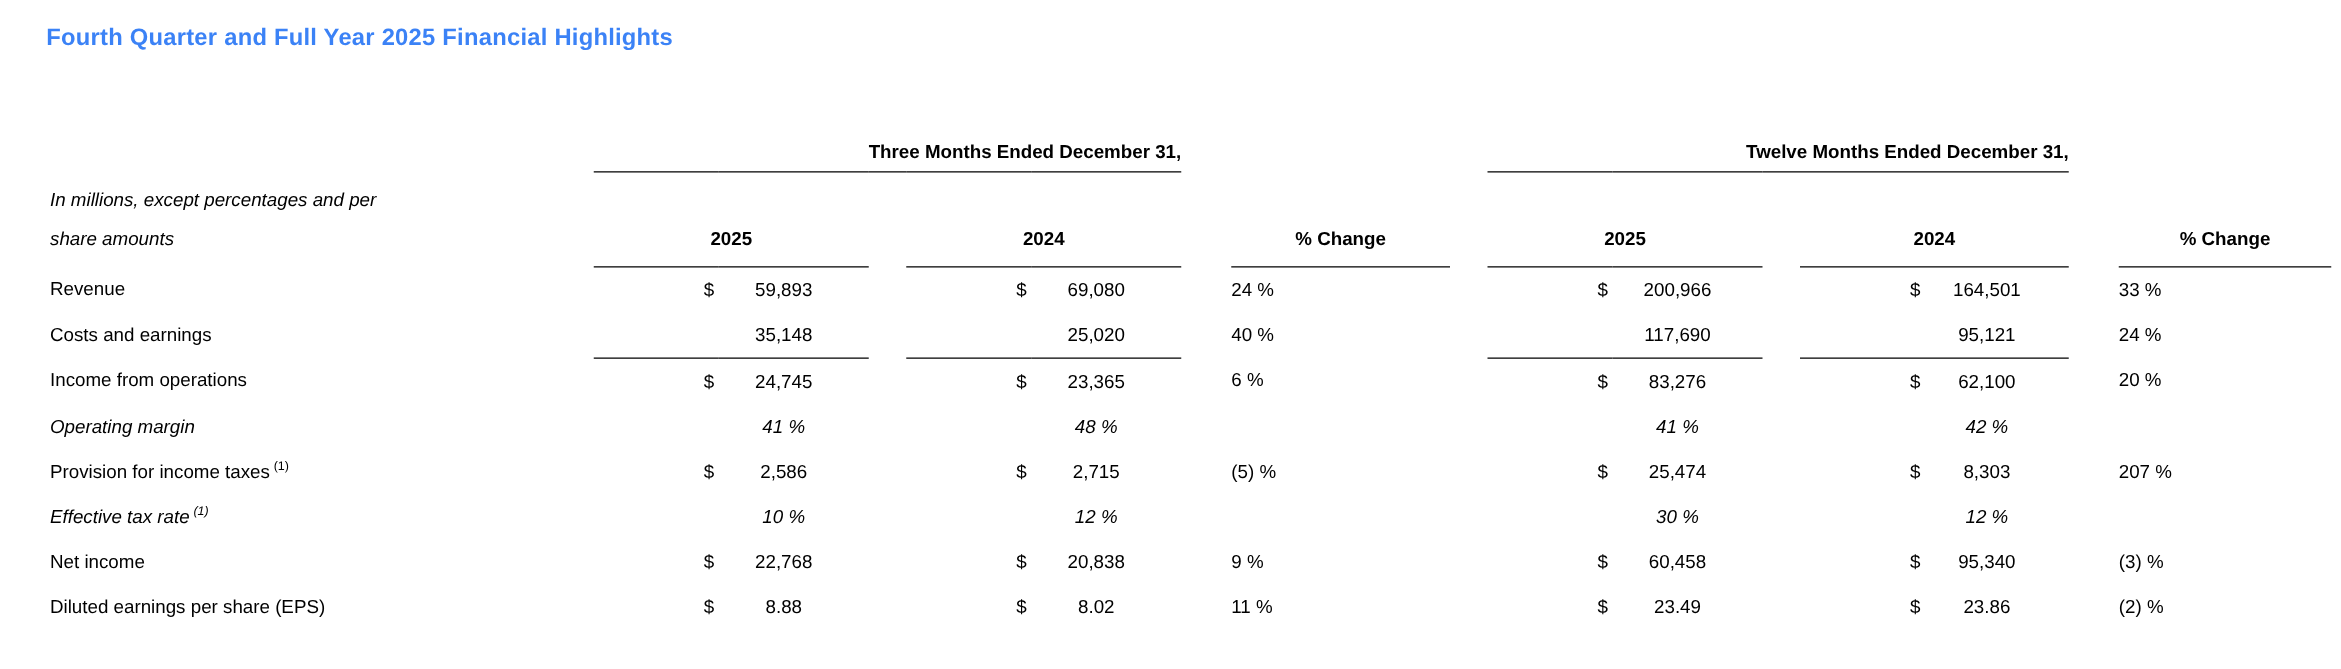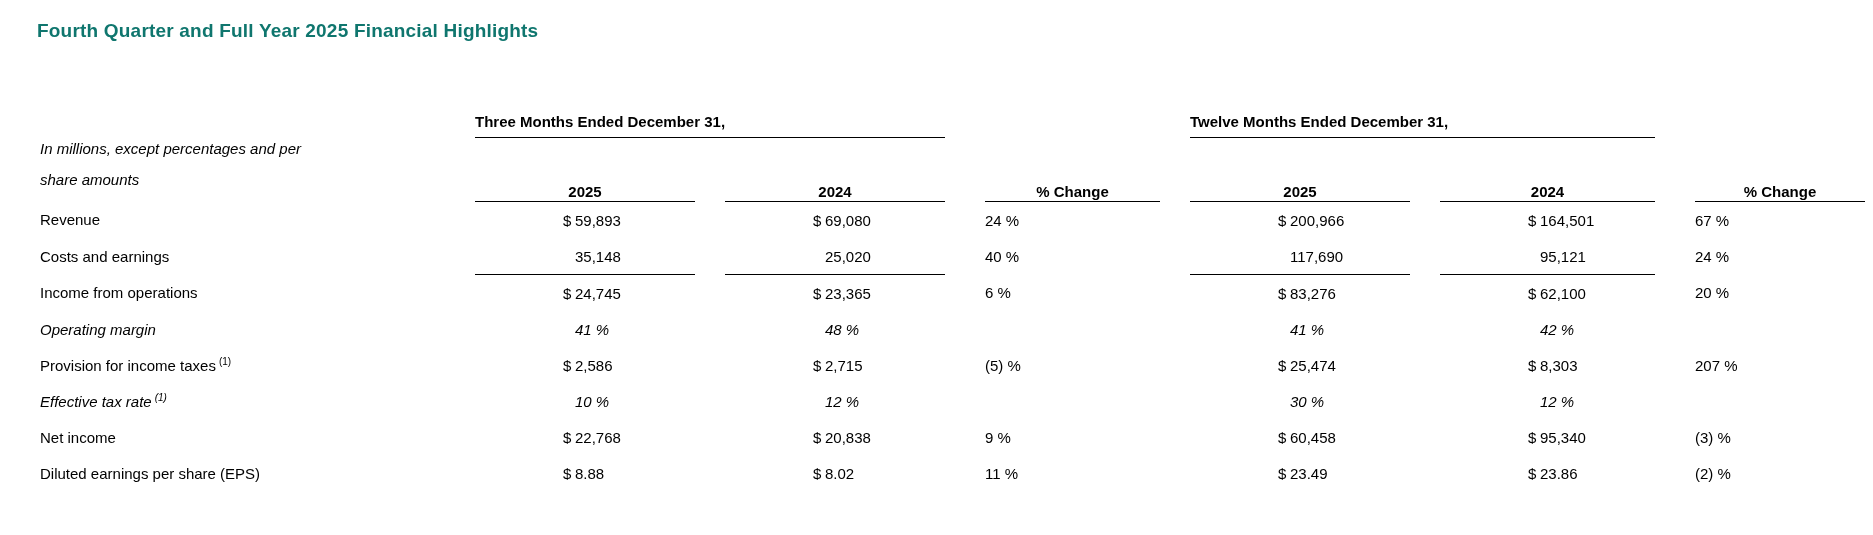--- a/index.html
+++ b/index.html
@@ -18,58 +18,58 @@
   table{
     border-collapse:collapse;
     table-layout:fixed;
     margin:38px 0 0 40px;
     font-size:15px;
   }
   td{padding:0;vertical-align:middle;white-space:nowrap;overflow:hidden;}
   
   
   tr.h1 td{height:50px;vertical-align:bottom;padding-bottom:7px;}
-  tr.h2 td{height:62px;vertical-align:bottom;padding-bottom:1px;}
+  tr.h2 td{height:62px;vertical-align:bottom;padding-bottom:13px;}
   .grp{
-    font-weight:700;text-align:left;
+    font-weight:700;text-align:right;
     border-bottom:1.5px solid #000;
   }
   .yr{
     font-weight:700;text-align:center;
     border-bottom:1.5px solid #000;
   }
   .chgh{
     font-weight:700;text-align:center;
     border-bottom:1.5px solid #000;
   }
   .note-cell{
     font-style:italic;
     vertical-align:bottom;
     line-height:31px;
     padding-bottom:2px;
   }
   
   tr.r td{height:36px;}
   td.lab{text-align:left;}
   td.d{text-align:left;padding-left:88px;}
-  td.v{text-align:left;padding-right:16px;}
+  td.v{text-align:center;padding-right:16px;}
   td.chg{padding-right:26px;}
   td.rule{border-bottom:1.5px solid #000;}
   tr.it{font-style:italic;}
   sup.sup{
     font-size:10px;
     line-height:0;
     vertical-align:6px;
     margin-left:3px;
   }
 </style>
 </head>
 <body>
 
-<h1 class="title" style="color: #0f766e;">Fourth Quarter and Full Year 2025 Financial Highlights</h1>
+<h1 class="title" style="color: #3b82f6;">Fourth Quarter and Full Year 2025 Financial Highlights</h1>
 
 <table>
   <colgroup>
     <col style="width:435px">
     <col style="width:100px">
       <col style="width:120px">
     <col style="width:30px">
     <col style="width:100px">
       <col style="width:120px">
     <col style="width:40px">
@@ -121,21 +121,21 @@
         <td class="v">69,080</td>
         <td></td>
         <td class="chg">24 %</td>
         <td></td>
         <td class="d">$</td>
         <td class="v">200,966</td>
         <td></td>
         <td class="d">$</td>
         <td class="v">164,501</td>
         <td></td>
-        <td class="chg">67 %</td>
+        <td class="chg">33 %</td>
       </tr>
       <tr class="r">
         <td class="lab"><span>Costs and earnings</span></td>
         <td class="d rule"></td>
         <td class="v rule">35,148</td>
         <td></td>
         <td class="d rule"></td>
         <td class="v rule">25,020</td>
         <td></td>
         <td class="chg">40 %</td>

